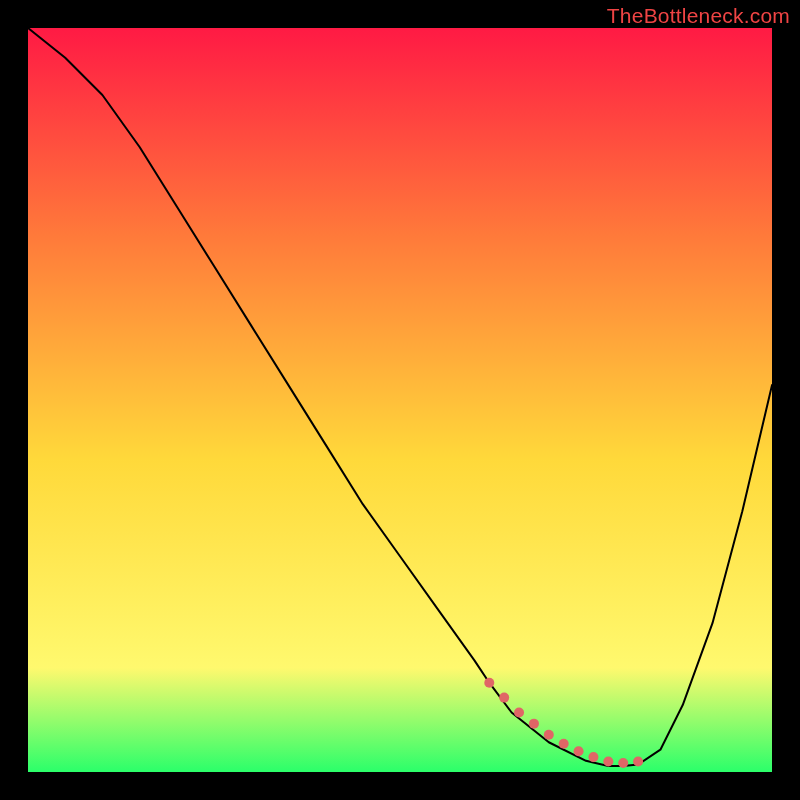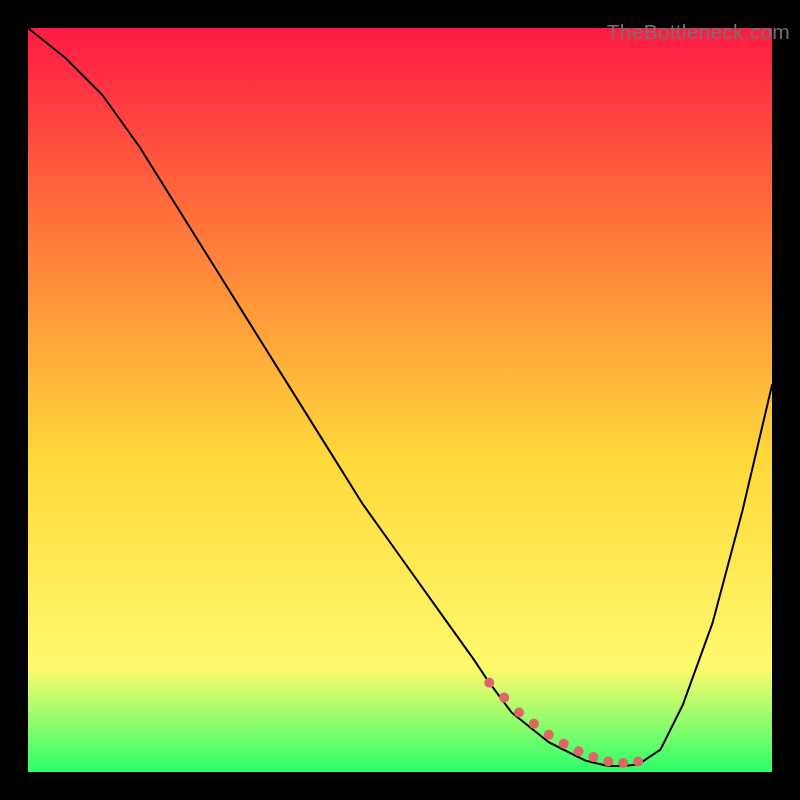--- a/index.html
+++ b/index.html
@@ -12,23 +12,23 @@
     font-family: Arial, Helvetica, sans-serif;
   }
   .frame {
     position: relative;
     width: 800px;
     height: 800px;
     background: #000;
   }
   .watermark {
     position: absolute;
-    top: 20px;
+    top: 4px;
     right: 10px;
-    color: #737373;
+    color: #ef4444;
     font-size: 21px;
     font-weight: 400;
     letter-spacing: 0.2px;
     z-index: 10;
   }
   .plot-wrap {
     position: absolute;
     left: 28px;
     top: 28px;
     width: 744px;

